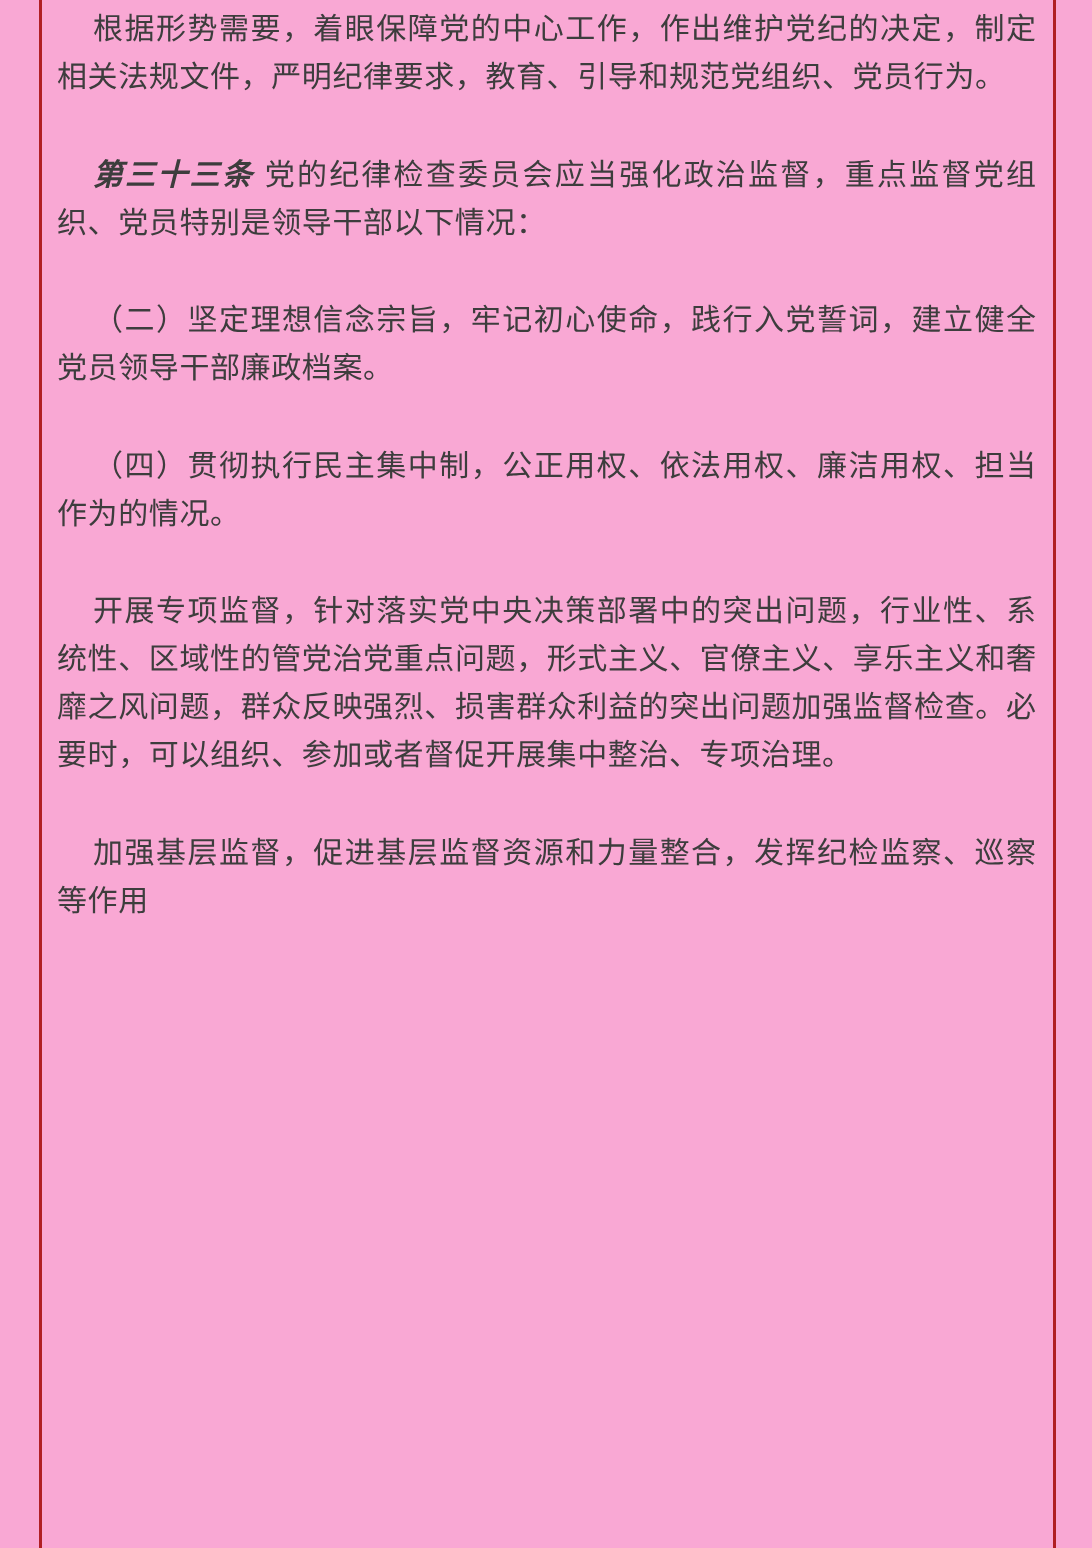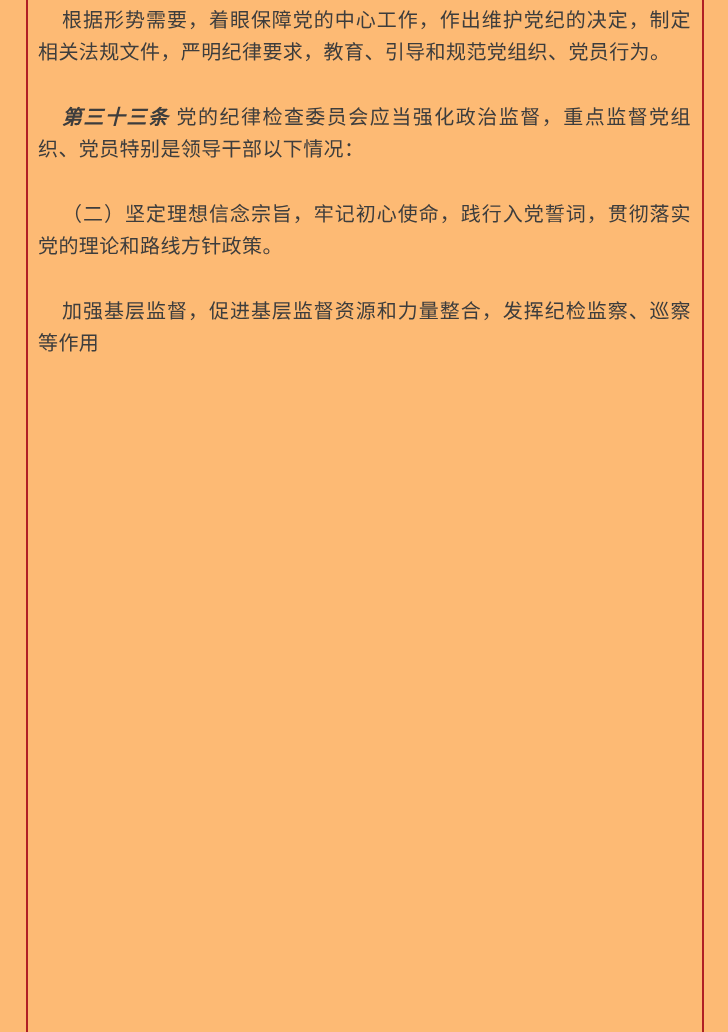--- a/index.html
+++ b/index.html
@@ -6,21 +6,21 @@
     margin: 0;
     padding: 0;
     background: #ffffff;
     font-family: "Liberation Sans", sans-serif;
   }
   .page {
     position: relative;
     width: 728px;
     height: 1032px;
     margin: 0;
-    background: #fdba74;
+    background: #f9a8d4;
     overflow: hidden;
   }
   .rule {
     position: absolute;
     top: 0;
     bottom: 0;
     width: 2px;
     background: #b01f24;
   }
   .rule.left  { left: 26px; }
@@ -49,16 +49,18 @@
 </style>
 </head>
 <body style="background: rgb(255, 255, 255);">
 
 <div class="page">
   <div class="rule left" style="background: rgb(176, 31, 36);"></div>
   <div class="rule right" style="background: rgb(176, 31, 36);"></div>
   <div class="content" style="color: rgb(61, 61, 61);">
       <p>根据形势需要，着眼保障党的中心工作，作出维护党纪的决定，制定相关法规文件，严明纪律要求，教育、引导和规范党组织、党员行为。</p>
       <p><b>第三十三条</b> 党的纪律检查委员会应当强化政治监督，重点监督党组织、党员特别是领导干部以下情况：</p>
-      <p>（二）坚定理想信念宗旨，牢记初心使命，践行入党誓词，贯彻落实党的理论和路线方针政策。</p>
+      <p>（二）坚定理想信念宗旨，牢记初心使命，践行入党誓词，建立健全党员领导干部廉政档案。</p>
+      <p>（四）贯彻执行民主集中制，公正用权、依法用权、廉洁用权、担当作为的情况。</p>
+      <p>开展专项监督，针对落实党中央决策部署中的突出问题，行业性、系统性、区域性的管党治党重点问题，形式主义、官僚主义、享乐主义和奢靡之风问题，群众反映强烈、损害群众利益的突出问题加强监督检查。必要时，可以组织、参加或者督促开展集中整治、专项治理。</p>
       <p>加强基层监督，促进基层监督资源和力量整合，发挥纪检监察、巡察等作用</p>
     </div>
 </div>
 
 </body></html>

